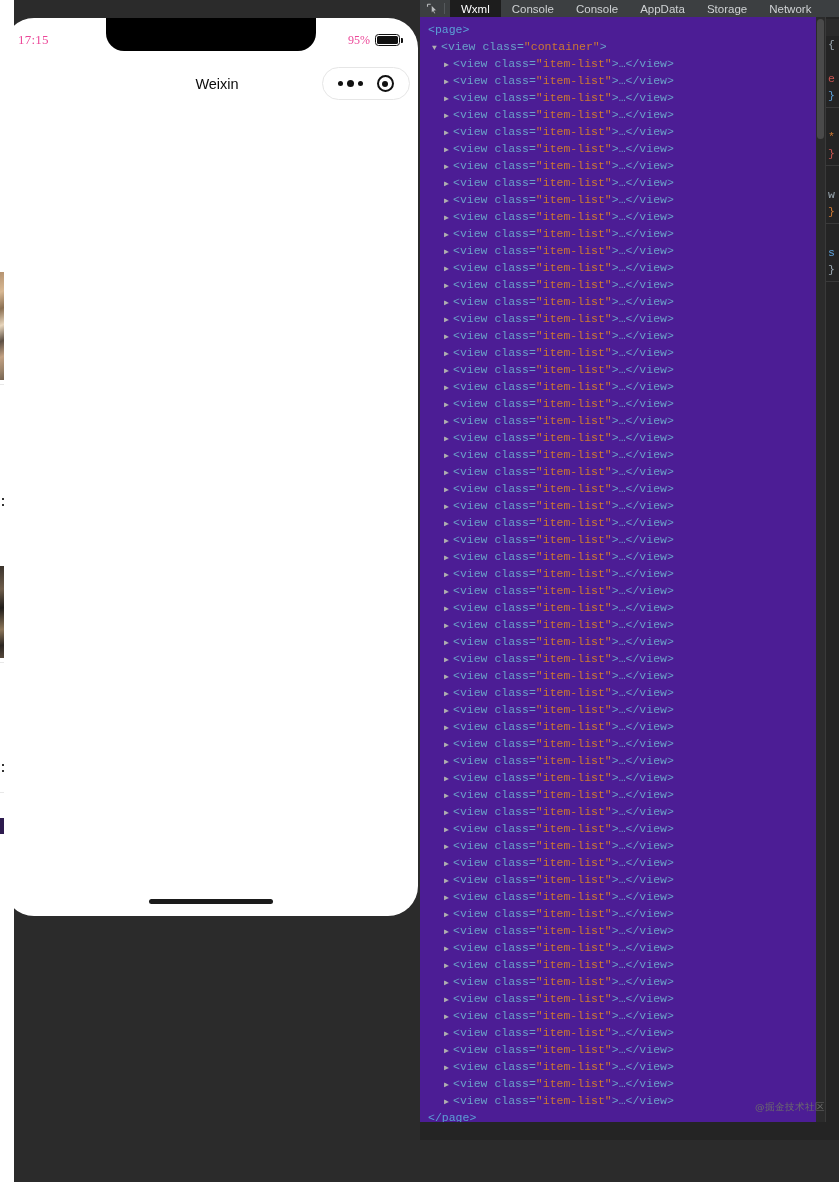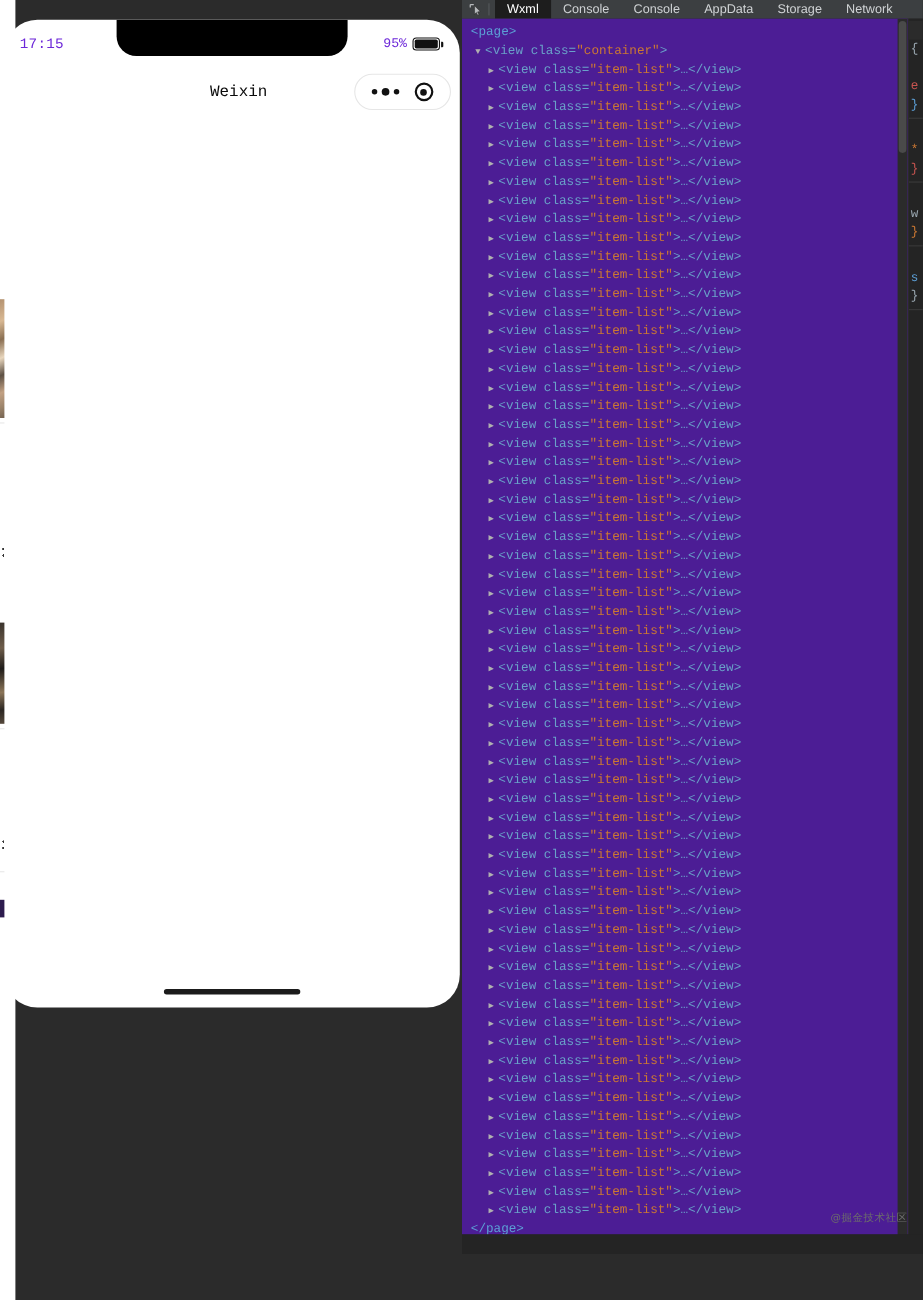--- a/index.html
+++ b/index.html
@@ -62,23 +62,23 @@
     position: absolute; left: 50%; transform: translateX(-50%); top: 0;
     width: 210px; height: 33px;
     background: #000;
     border-bottom-left-radius: 18px;
     border-bottom-right-radius: 18px;
   }
   .statusbar {
     position: absolute; top: 0; left: 0; right: 0; height: 44px;
     display: flex; align-items: center; justify-content: space-between;
     padding: 0 18px 0 14px;
-    color: #6d28d9;
+    color: #ec4899;
     font-size: 13px;
-    font-family: Liberation Mono, monospace;
+    font-family: Liberation Serif, serif;
     gap: 48px;
   }
   .status-time { font-weight: 500; letter-spacing: .2px; }
   .status-right { display: flex; align-items: center; gap: 5px; font-size: 12px; }
   .battery {
     position: relative; width: 25px; height: 12px;
     border: 1.6px solid #111; border-radius: 3.5px;
     display: inline-block;
   }
   .battery::after {
@@ -86,21 +86,21 @@
     width: 2px; height: 5px; background: #111; border-radius: 0 1px 1px 0;
   }
   .battery > i {
     position: absolute; left: 1.3px; top: 1.3px; bottom: 1.3px;
     width: calc(100% - 2.6px); background: #111; border-radius: 1.6px;
     display: block;
   }
 
   
   .navbar {
-    position: absolute; top: 44px; left: 12px; right: 0; height: 44px; font-family: Liberation Mono, monospace;
+    position: absolute; top: 44px; left: 12px; right: 0; height: 44px;
   }
   .nav-title {
     position: absolute; left: 0; right: 0; top: 0; height: 44px;
     display: flex; align-items: center; justify-content: center;
     font-size: 14.5px; color: #0b0b0b;
   }
   .capsule {
     position: absolute; right: 8px; top: 5px;
     width: 88px; height: 33px;
     border: 1px solid #e6e6e6; border-radius: 17px;

